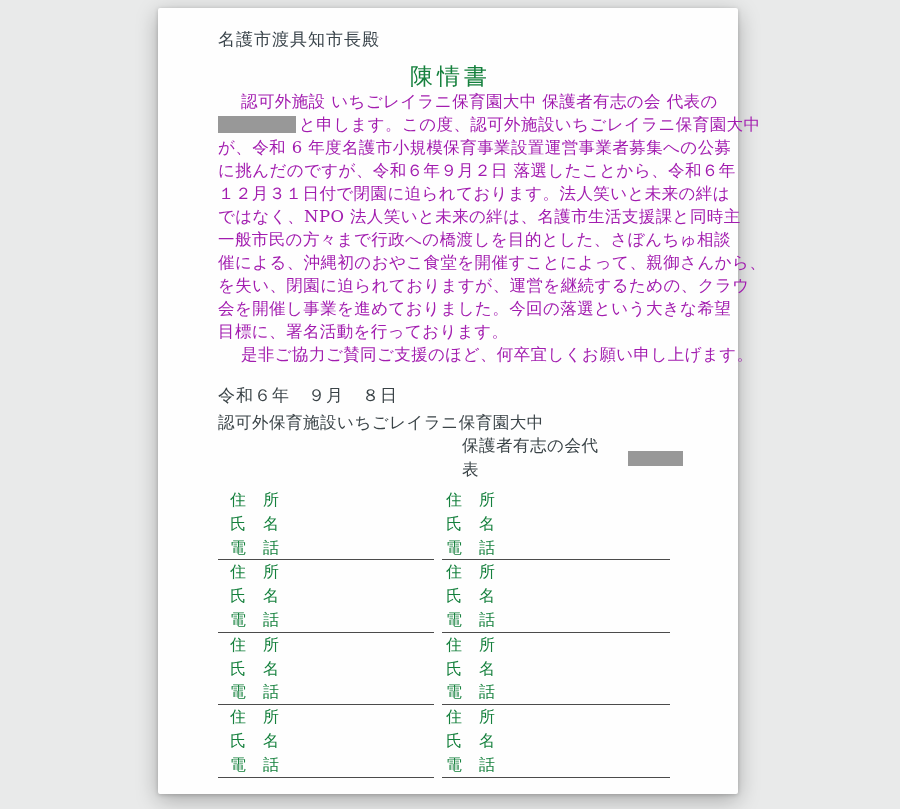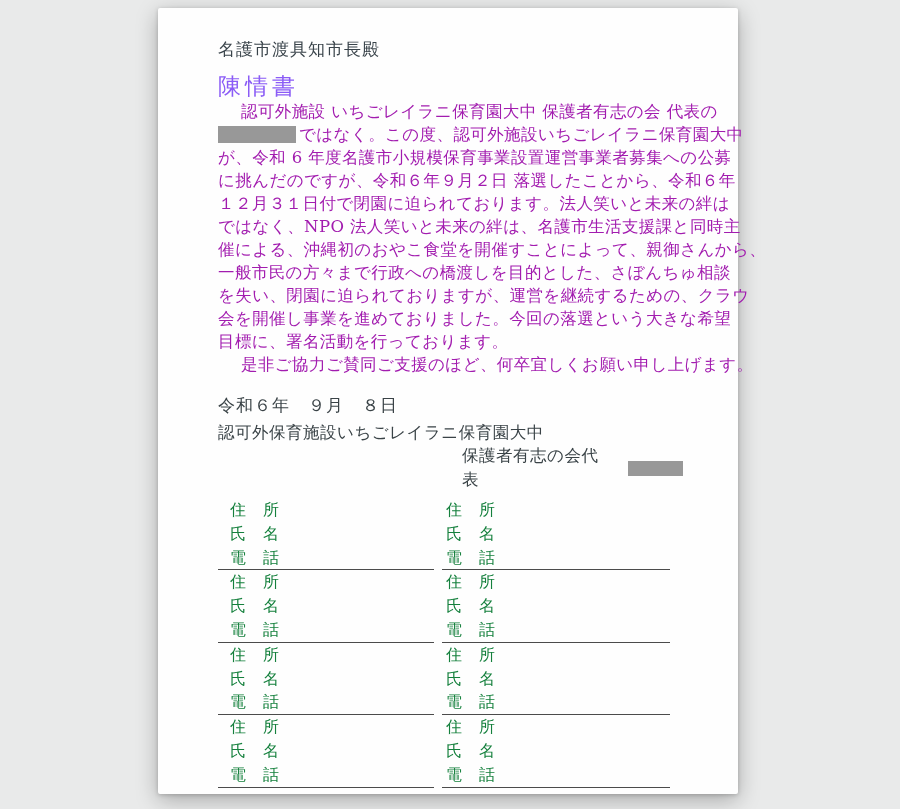--- a/index.html
+++ b/index.html
@@ -18,33 +18,33 @@
     width: 580px;
     height: 786px;
     background: #fefefe;
     box-shadow: 0 6px 22px rgba(0,0,0,0.28), 0 1px 4px rgba(0,0,0,0.18);
     border-radius: 2px;
     box-sizing: border-box;
     padding: 0 55px 0 60px;
     color: #3a4347;
   }
   .addressee {
-    margin-top: 30px;
+    margin-top: 20px;
     font-size: 17px;
     line-height: 22px;
     letter-spacing: 1px;
     color: #39434a;
   }
   .doc-title {
     margin-top: 12px;
-    text-align: left;
+    text-align: center;
     font-size: 23px;
     line-height: 28px;
     letter-spacing: 4px;
-    color: #8b5cf6;
+    color: #15803d;
   }
   .para { margin-top: 0; }
   .bodyline {
     font-size: 16.5px;
     line-height: 23px;
     letter-spacing: 0.4px;
     white-space: nowrap;
     color: #a21caf;
   }
   .indent1 { text-indent: 23px; }
@@ -101,27 +101,27 @@
 <body>
 
 <div class="page">
 
   <div class="addressee">名護市渡具知市長殿</div>
 
   <div class="doc-title">陳情書</div>
 
   <div class="para">
     <div class="bodyline indent1">認可外施設 いちごレイラニ保育園大中 保護者有志の会 代表の</div>
-    <div class="bodyline"><span class="redact redact-inline"></span><span>ではなく。この度、認可外施設いちごレイラニ保育園大中</span></div>
+    <div class="bodyline"><span class="redact redact-inline"></span><span>と申します。この度、認可外施設いちごレイラニ保育園大中</span></div>
     <div class="bodyline">が、令和 6 年度名護市小規模保育事業設置運営事業者募集への公募</div>
     <div class="bodyline">に挑んだのですが、令和６年９月２日 落選したことから、令和６年</div>
     <div class="bodyline">１２月３１日付で閉園に迫られております。法人笑いと未来の絆は</div>
     <div class="bodyline">ではなく、NPO 法人笑いと未来の絆は、名護市生活支援課と同時主</div>
+    <div class="bodyline">一般市民の方々まで行政への橋渡しを目的とした、さぼんちゅ相談</div>
     <div class="bodyline">催による、沖縄初のおやこ食堂を開催すことによって、親御さんから、</div>
-    <div class="bodyline">一般市民の方々まで行政への橋渡しを目的とした、さぼんちゅ相談</div>
     <div class="bodyline">を失い、閉園に迫られておりますが、運営を継続するための、クラウ</div>
     <div class="bodyline">会を開催し事業を進めておりました。今回の落選という大きな希望</div>
     <div class="bodyline">目標に、署名活動を行っております。</div>
     <div class="bodyline indent1">是非ご協力ご賛同ご支援のほど、何卒宜しくお願い申し上げます。</div>
   </div>
 
   <div class="date-line">令和６年　９月　８日</div>
 
   <div class="sig1">認可外保育施設いちごレイラニ保育園大中</div>
   <div class="sig2">

